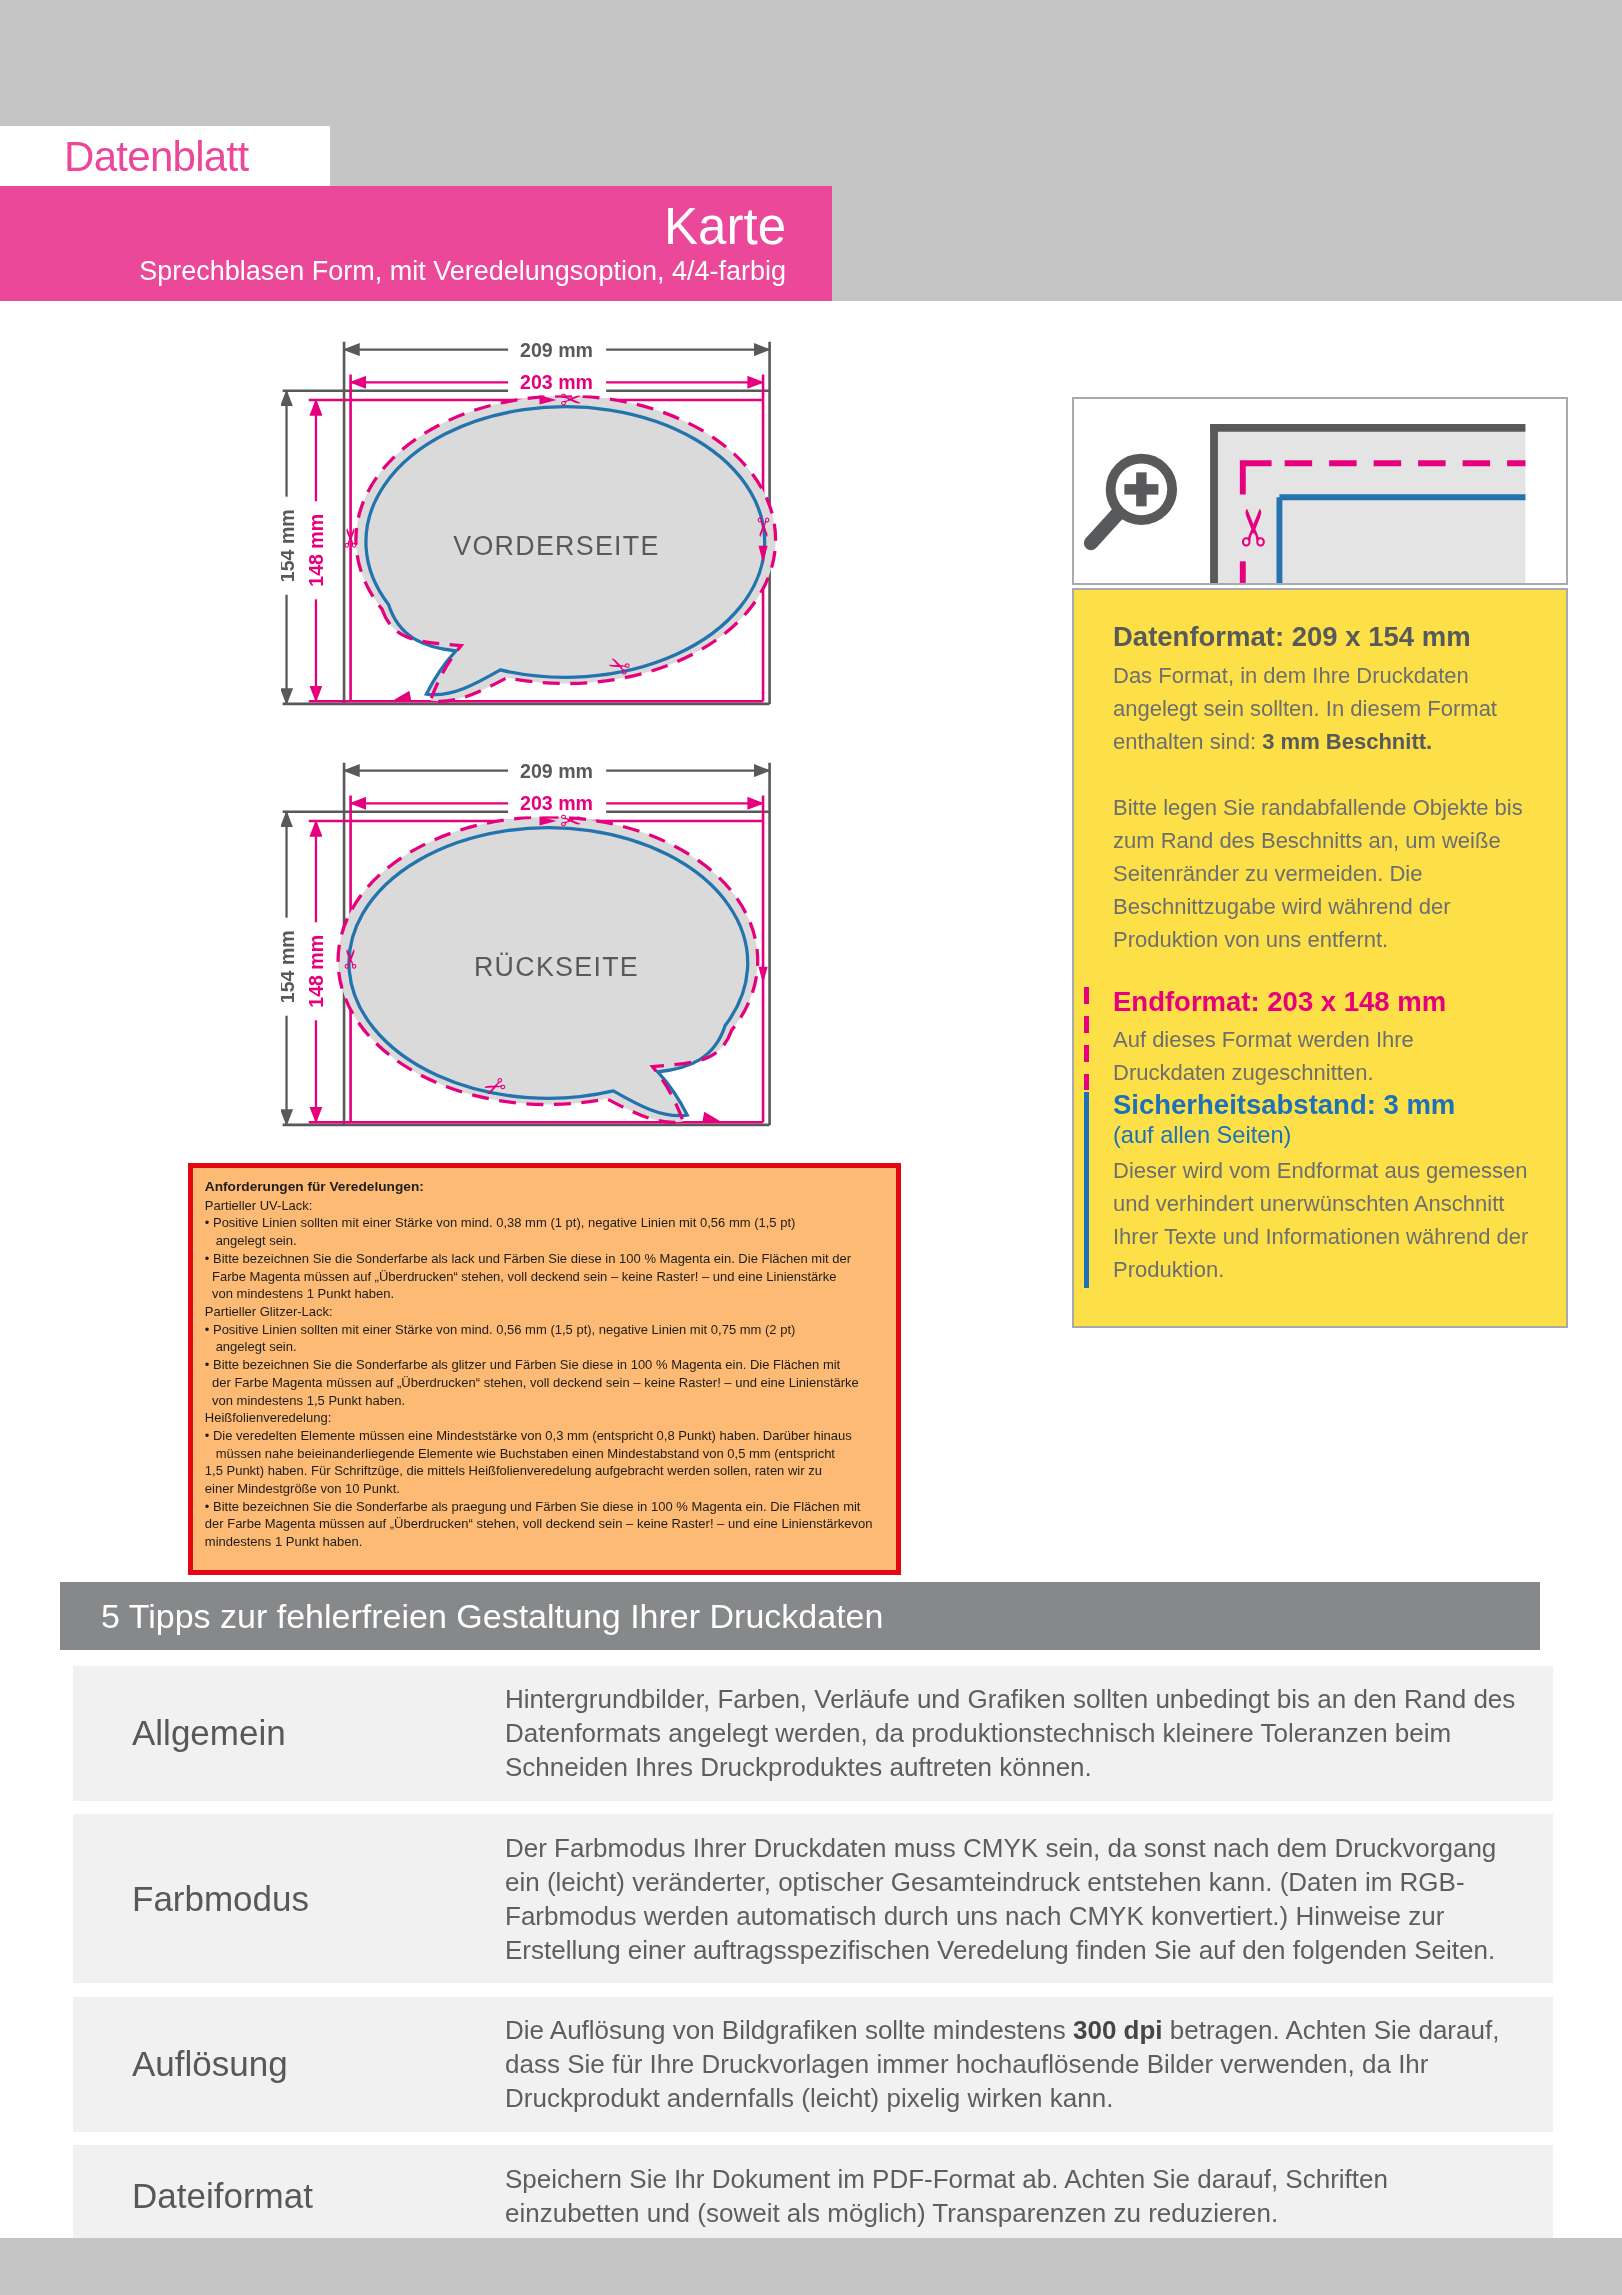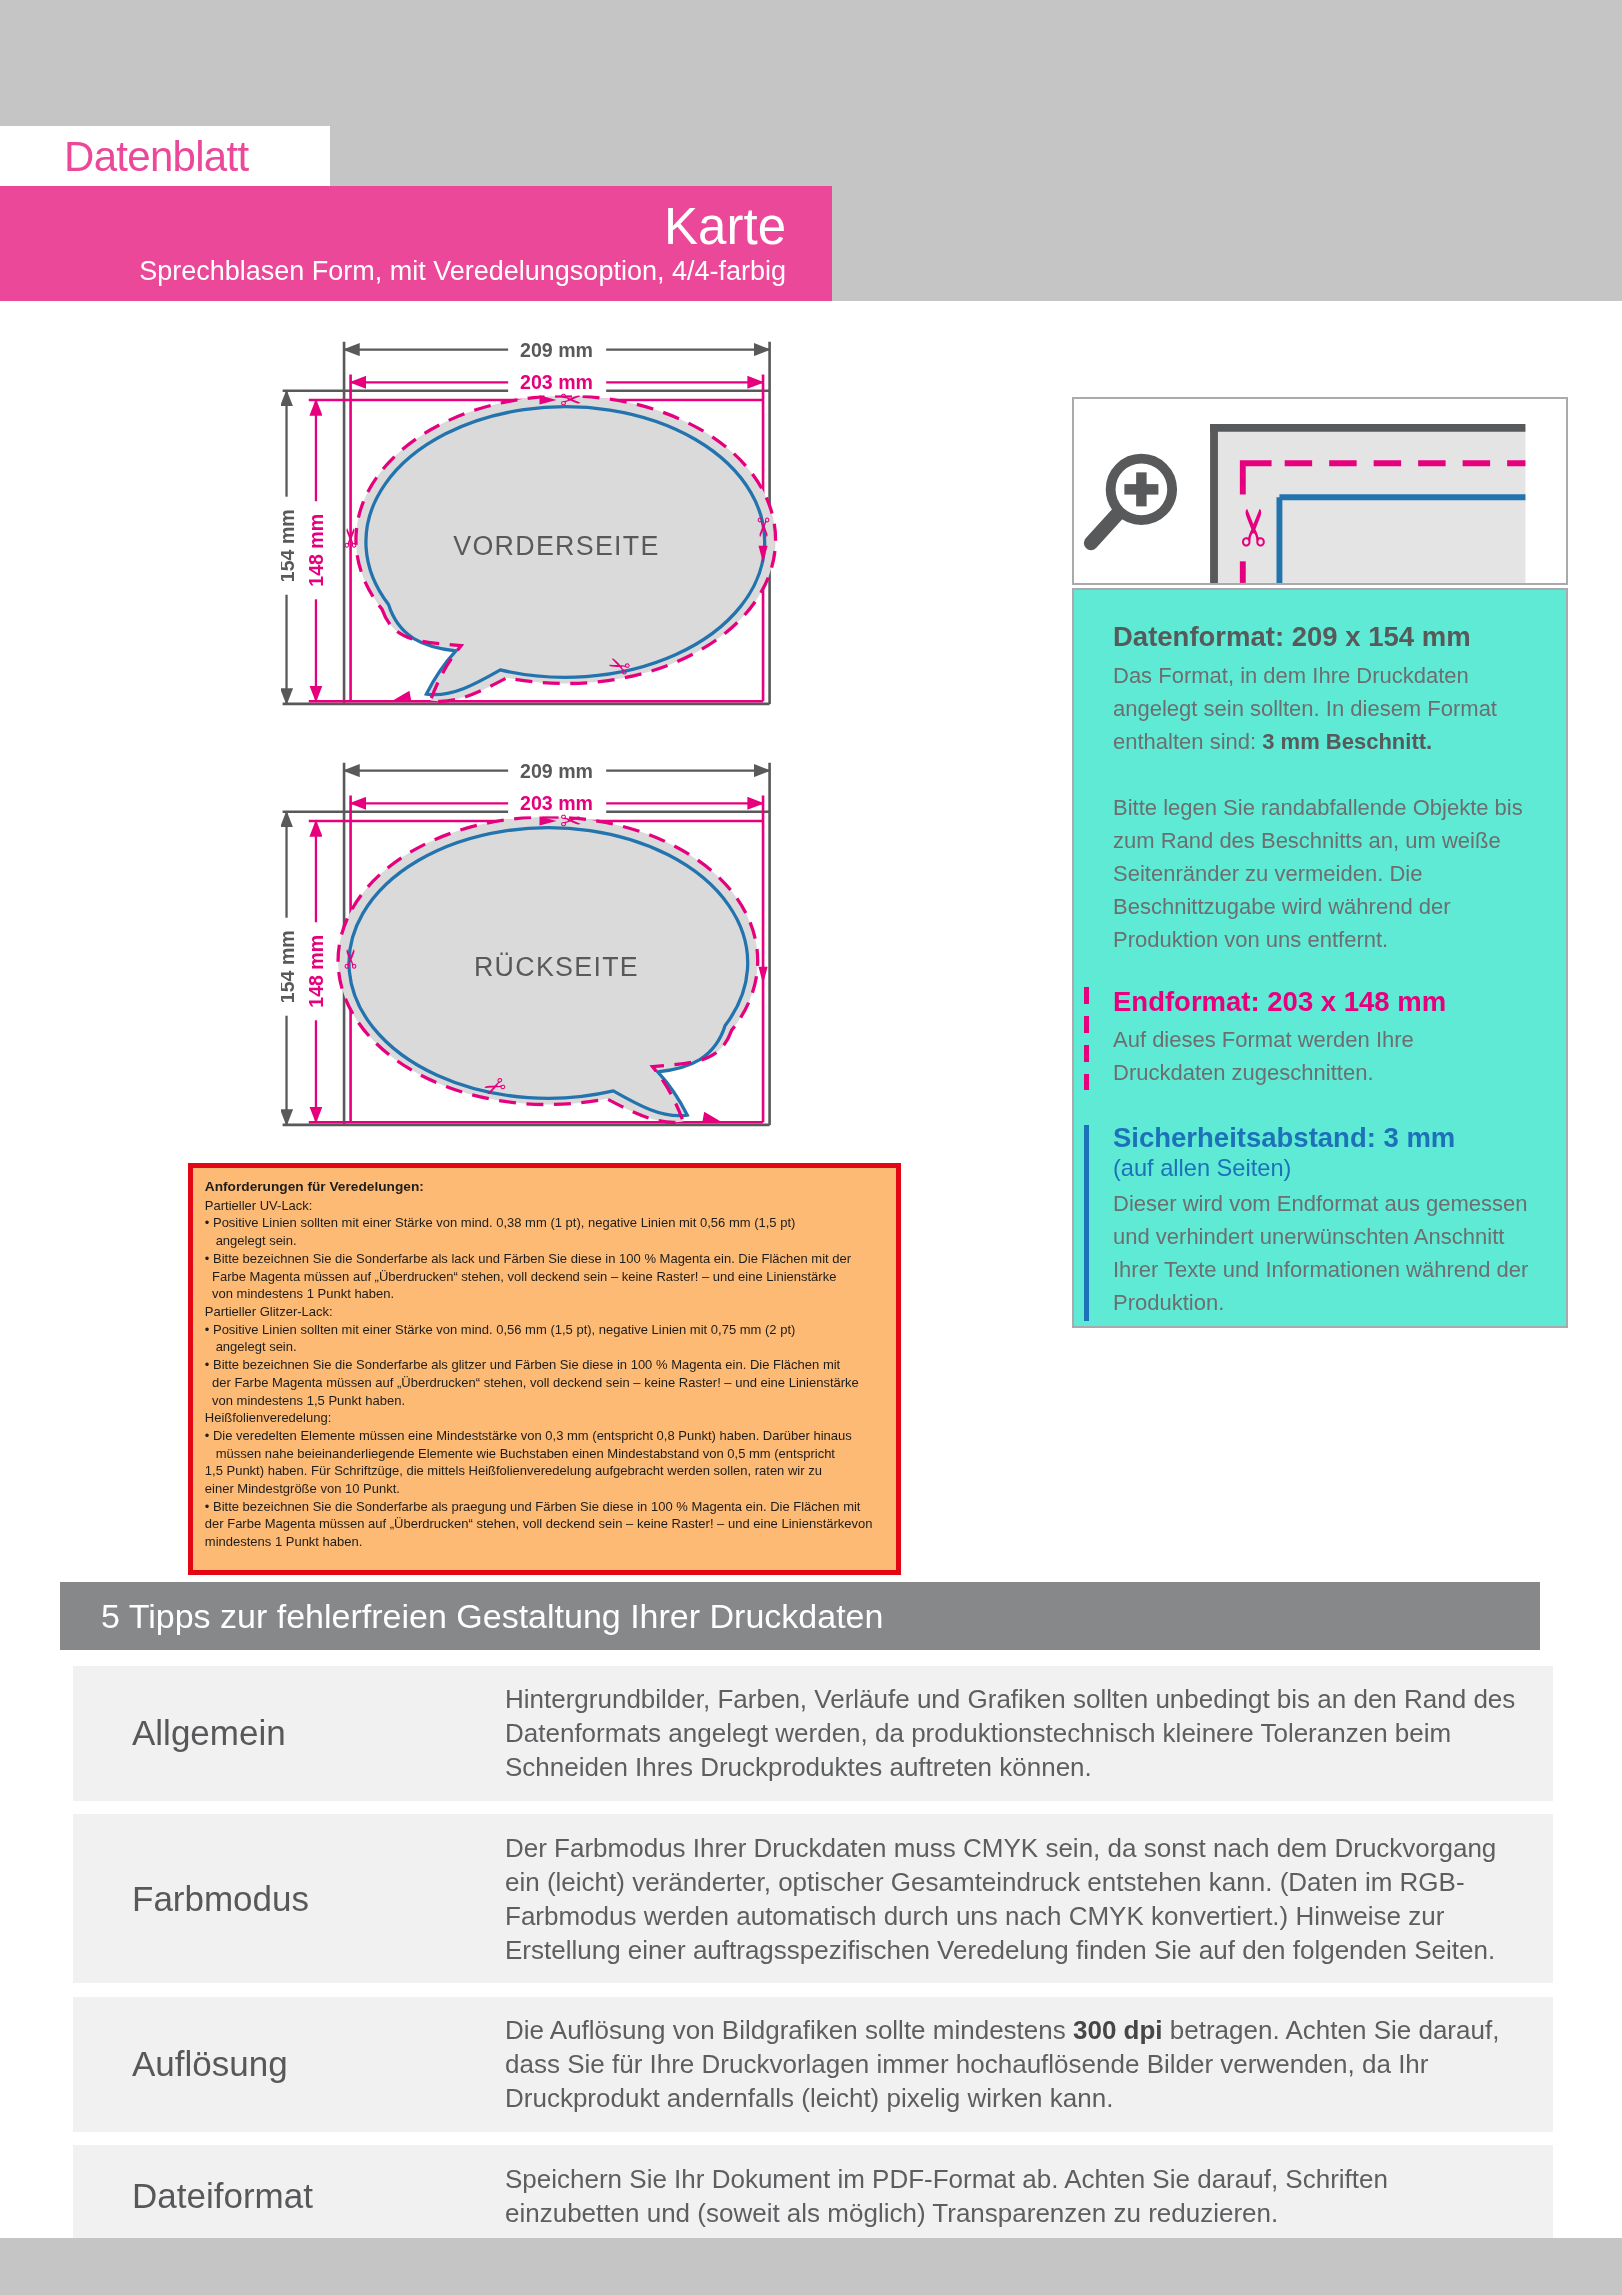--- a/index.html
+++ b/index.html
@@ -16,29 +16,29 @@
   .datenblatt-box span{font-size:42px;color:#ec4899;padding-left:64px;letter-spacing:-0.7px;}
   .title-bar{left:0;top:186px;width:832px;height:115px;background:#ec4899;
     display:flex;flex-direction:column;justify-content:center;align-items:flex-end;
     padding-right:46px;box-sizing:border-box;color:#fff;}
   .title-bar .product{font-size:51px;line-height:54px;font-weight:400;letter-spacing:0;}
   .title-bar .subtitle{font-size:27px;line-height:34px;font-weight:400;}
 
   
   .info-box{left:1072px;top:397px;width:496px;height:188px;background:#fff;
     border:2px solid #a8aaad;box-sizing:border-box;}
-  .info-panel{left:1072px;top:588px;width:496px;height:740px;background:#5eead4;
+  .info-panel{left:1072px;top:588px;width:496px;height:740px;background:#fde047;
     border:2px solid #a8aaad;box-sizing:border-box;padding:31px 37px 0 39px;}
   .info-panel h2{font-size:27.5px;line-height:31px;margin:0 0 6.5px 0;font-weight:700;color:#58595b;}
   .info-panel p{font-size:22px;line-height:33px;margin:0;color:#6d6e70;}
   .info-panel p b{color:#58595b;}
   .ip-section{position:relative;}
   .sec-endformat{margin-top:30px;}
   .sec-endformat h2{color:#e6007e;}
-  .sec-sicherheit{margin-top:33px;}
+  .sec-sicherheit{}
   .sec-sicherheit h2{color:#1d71b8;margin-bottom:0;}
   .sec-sicherheit .subhead{font-size:23.6px;line-height:31px;color:#1d71b8;margin-bottom:2.6px;}
   .accent-dashed{position:absolute;left:-29px;top:1.3px;width:4.6px;height:103px;
     background:repeating-linear-gradient(to bottom,#e6007e 0 17px,transparent 17px 29px);}
   .accent-solid{position:absolute;left:-29px;top:2.6px;width:4.6px;height:196px;background:#1d71b8;}
 
   
   .red-box{left:188px;top:1163px;width:713px;height:412px;border:5.2px solid #e30613;
     box-sizing:border-box;background:#fdba74;padding:9.2px 11.8px;}
   .red-box .rb-title{font-size:13.7px;font-weight:700;color:#1d1d1b;line-height:19.6px;}

